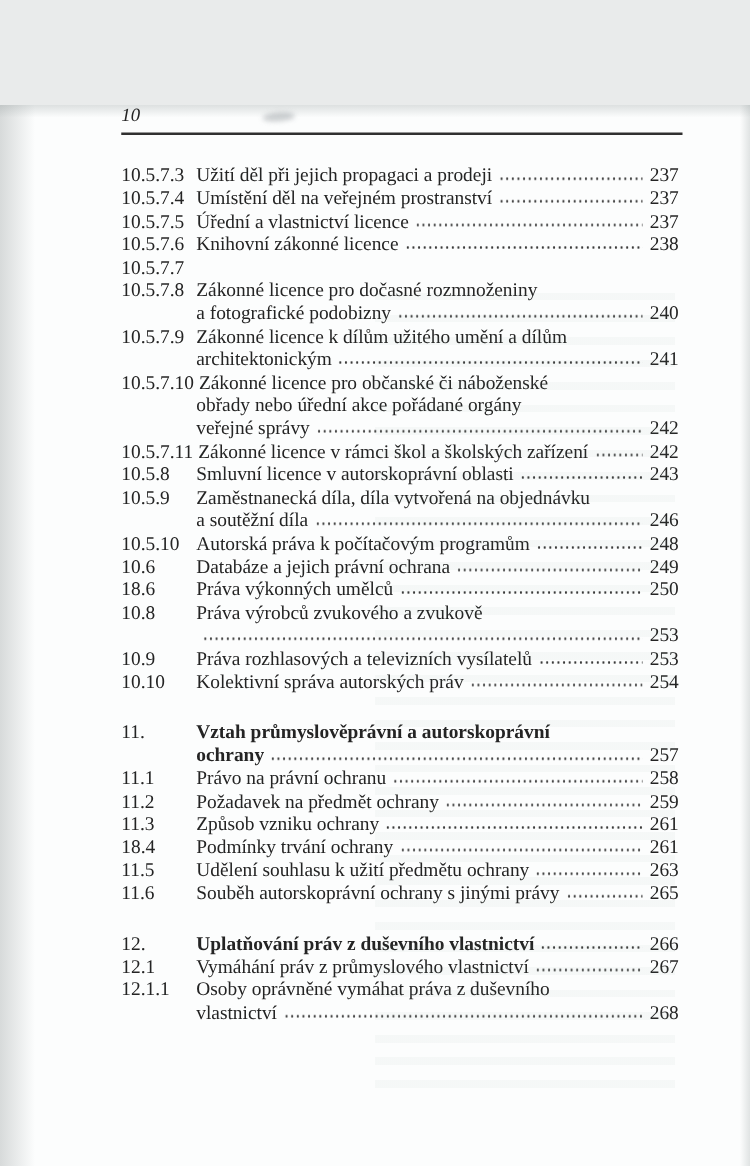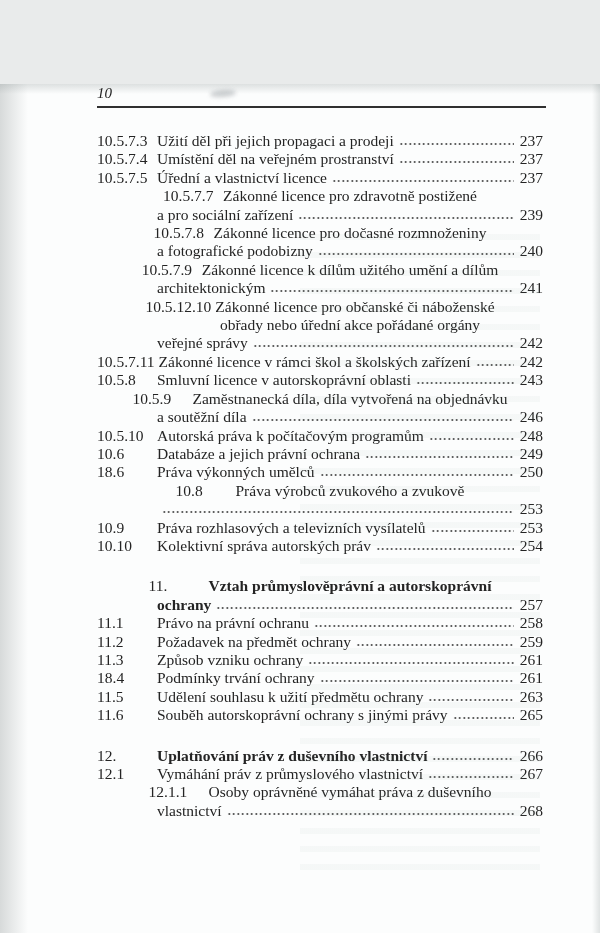--- a/index.html
+++ b/index.html
@@ -44,21 +44,20 @@
   .toc{
     margin:24px 57px 0 97px;
     font-size:15.5px;
   }
   .entry{margin:0;}
   .entry.space-before{margin-top:22px;}
   .line{
     display:flex;align-items:baseline;
     line-height:18.4px;
     white-space:nowrap;
-    justify-content:center;
   }
   .num{
     min-width:60px;flex-shrink:0;
     box-sizing:border-box;padding-right:4px;
     white-space:nowrap;
   }
   .txt{flex-shrink:0;white-space:nowrap;}
   .entry.bold .txt{font-weight:700;}
   .leader{
     flex:1 1 0;min-width:6px;
@@ -102,28 +101,29 @@
       <div class="entry">
         <div class="line">
           <span class="num">10.5.7.5</span>
           <span class="txt">Úřední a vlastnictví licence</span>
           <span class="leader"></span>
           <span class="pg">237</span>
         </div>
       </div>
       <div class="entry">
         <div class="line">
+          <span class="num">10.5.7.6</span>
+          <span class="txt">Knihovní zákonné licence</span>
+          <span class="leader"></span>
+          <span class="pg">238</span>
+        </div>
+      </div>
+      <div class="entry">
+        <div class="line">
           <span class="num">10.5.7.7</span>
-          <span class="txt">Zákonné licence pro zdravotně postižené</span>
-        </div>
-        <div class="line">
-          <span class="num"></span>
-          <span class="txt">a pro sociální zařízení</span>
-          <span class="leader"></span>
-          <span class="pg">239</span>
         </div>
       </div>
       <div class="entry">
         <div class="line">
           <span class="num">10.5.7.8</span>
           <span class="txt">Zákonné licence pro dočasné rozmnoženiny</span>
         </div>
         <div class="line">
           <span class="num"></span>
           <span class="txt">a fotografické podobizny</span>
@@ -138,21 +138,21 @@
         </div>
         <div class="line">
           <span class="num"></span>
           <span class="txt">architektonickým</span>
           <span class="leader"></span>
           <span class="pg">241</span>
         </div>
       </div>
       <div class="entry">
         <div class="line">
-          <span class="num">10.5.12.10</span>
+          <span class="num">10.5.7.10</span>
           <span class="txt">Zákonné licence pro občanské či náboženské</span>
         </div>
         <div class="line">
           <span class="num"></span>
           <span class="txt">obřady nebo úřední akce pořádané orgány</span>
         </div>
         <div class="line">
           <span class="num"></span>
           <span class="txt">veřejné správy</span>
           <span class="leader"></span>

